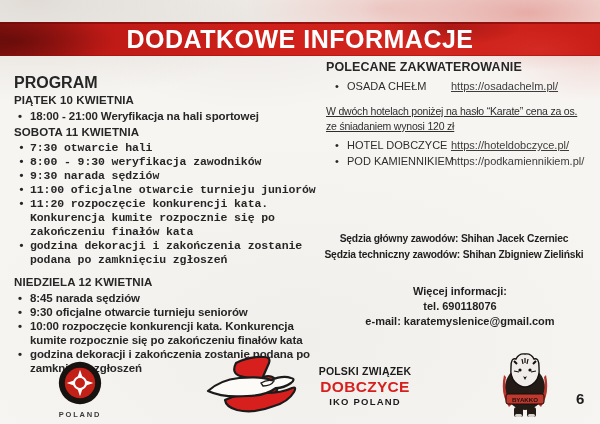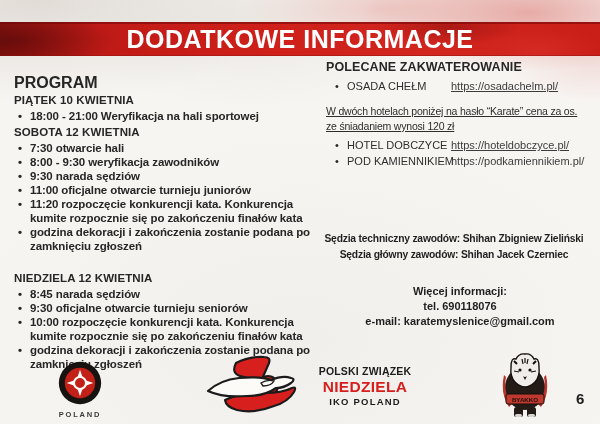--- a/index.html
+++ b/index.html
@@ -29,21 +29,21 @@
   }
   .banner-title{
     color:#ffffff;font-weight:bold;font-size:25px;letter-spacing:.5px;line-height:34px;
   }
   
   .col-left{position:absolute;left:14px;top:74px;width:316px;}
   .program-title{font-size:16px;font-weight:bold;line-height:17px;margin-bottom:2px;}
   .day-heading{font-size:11.5px;font-weight:bold;line-height:14px;margin-top:2px;letter-spacing:.1px;}
   ul.sched{list-style:none;margin:2px 0 0 0;padding:0;}
   ul.sched.gap-after{margin-bottom:1px;}
-  ul.sched.small-gap{margin-bottom:18px;}
+  ul.sched.small-gap{margin-bottom:8px;font-family:Liberation Mono, monospace;}
   ul.sched li{
     position:relative;padding-left:16px;font-size:11.5px;font-weight:bold;
     line-height:14px;letter-spacing:-0.1px;
   }
   ul.sched li::before{content:"•";position:absolute;left:4px;top:0;font-size:11.5px;}
   
   .acc{position:absolute;left:326px;top:60px;width:276px;}
   .acc-title{font-size:12.5px;font-weight:bold;line-height:15px;margin-bottom:4px;letter-spacing:.1px;}
   .hotel-row{position:relative;padding-left:21px;line-height:14px;margin-bottom:2px;font-size:11px;white-space:nowrap;display:flex;}
   .hotel-row::before{content:"•";position:absolute;left:9px;top:0;}
@@ -81,21 +81,21 @@
   </div>
 
   <div class="col-left">
     <div class="program-title">PROGRAM</div>
 
     <div class="day-heading">PIĄTEK 10 KWIETNIA</div>
     <ul class="sched gap-after">
       <li>18:00 - 21:00 Weryfikacja na hali sportowej</li>
     </ul>
 
-    <div class="day-heading">SOBOTA 12 KWIETNIA</div>
+    <div class="day-heading">SOBOTA 11 KWIETNIA</div>
     <ul class="sched small-gap">
       <li>7:30 otwarcie hali</li>
       <li>8:00 - 9:30 weryfikacja zawodników</li>
       <li>9:30 narada sędziów</li>
       <li>11:00 oficjalne otwarcie turnieju juniorów</li>
       <li>11:20 rozpoczęcie konkurencji kata. Konkurencja kumite rozpocznie się po zakończeniu finałów kata</li>
       <li>godzina dekoracji i zakończenia zostanie podana po zamknięciu zgłoszeń</li>
     </ul>
 
     <div class="day-heading">NIEDZIELA 12 KWIETNIA</div>
@@ -124,22 +124,22 @@
       <span class="hotel-name">HOTEL DOBCZYCE</span>
       <span class="hotel-link u">https://hoteldobczyce.pl/</span>
     </div>
     <div class="hotel-row">
       <span class="hotel-name">POD KAMIENNIKIEM</span>
       <span class="hotel-link">https://podkamiennikiem.pl/</span>
     </div>
   </div>
 
   <div class="judges">
+    <div>Sędzia główny zawodów: Shihan Jacek Czerniec</div>
     <div>Sędzia techniczny zawodów: Shihan Zbigniew Zieliński</div>
-    <div>Sędzia główny zawodów: Shihan Jacek Czerniec</div>
   </div>
 
   <div class="contact">
     <div>Więcej informacji:</div>
     <div>tel. 690118076</div>
     <div>e-mail: karatemyslenice@gmail.com</div>
   </div>
 
   <div class="logo-kanku">
     <svg width="46" height="46" viewBox="0 0 50 50">
@@ -161,21 +161,21 @@
       <circle cx="63" cy="31" r="10" fill="#d7201e" stroke="#1b1b1b" stroke-width="2"></circle>
       <path d="M31 8 Q44 1 59 2 Q66 2 64 8 L57 24 Q44 24 35 21 Q26 18 31 8 Z" fill="#d7201e" stroke="#1b1b1b" stroke-width="2.2" stroke-linejoin="round"></path>
       <path d="M20 45 Q40 36 60 38 Q77 38 87 33 Q92 31 89 37 Q83 47 69 51 Q49 59 32 55 Q21 52 20 45 Z" fill="#d7201e" stroke="#1b1b1b" stroke-width="2.2" stroke-linejoin="round"></path>
       <path d="M3 36 Q15 25 34 23 Q55 21 66 25 Q78 20 86 23 Q91 24 86 28 Q79 33 71 33 Q60 41 42 41 Q18 43 3 36 Z" fill="#fcfbf8" stroke="#1b1b1b" stroke-width="2.2" stroke-linejoin="round"></path>
       <path d="M56 28 Q62 24 69 26 Q66 31 58 31 Z" fill="#fcfbf8" stroke="#1b1b1b" stroke-width="1.4"></path>
     </svg>
   </div>
 
   <div class="center-logo-text">
     <div class="clt1">POLSKI ZWIĄZEK</div>
-    <div class="clt2">NIEDZIELA</div>
+    <div class="clt2">DOBCZYCE</div>
     <div class="clt3">IKO POLAND</div>
   </div>
 
   <div class="logo-tiger">
     <svg width="46" height="68" viewBox="0 0 46 68">
       <ellipse cx="23" cy="37" rx="20" ry="22" fill="#241a16"></ellipse>
       <path d="M4 26 Q1 42 10 53 L7 56 Q-2 43 2 24 Z" fill="#b5342b"></path>
       <path d="M42 26 Q45 42 36 53 L39 56 Q48 43 44 24 Z" fill="#b5342b"></path>
       <rect x="12" y="56" width="9" height="10" rx="2.5" fill="#241a16"></rect>
       <rect x="25" y="56" width="9" height="10" rx="2.5" fill="#241a16"></rect>

